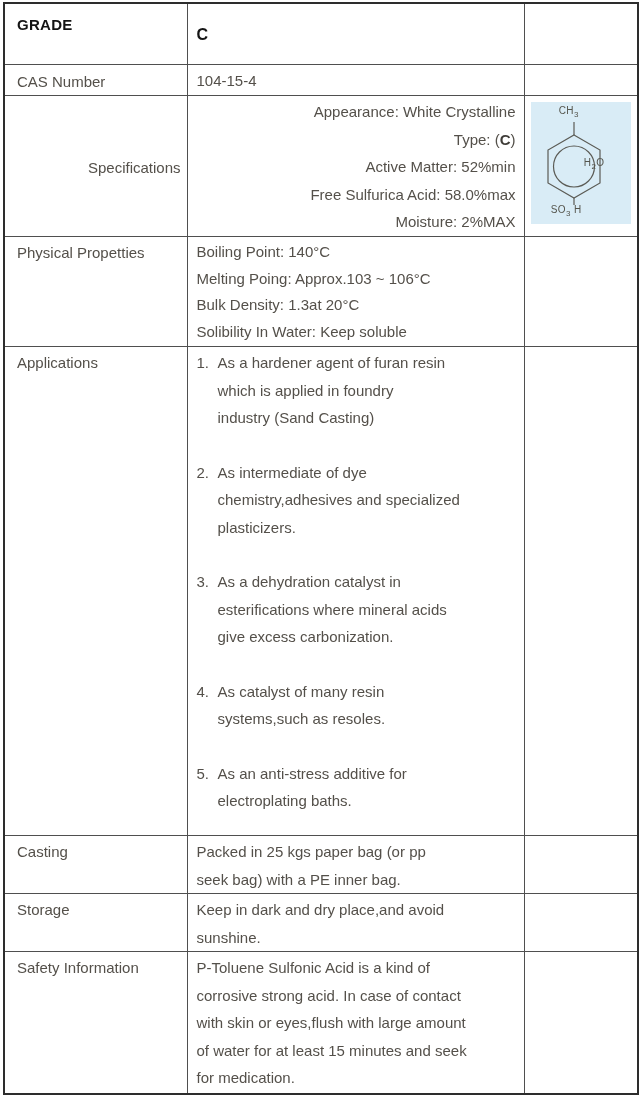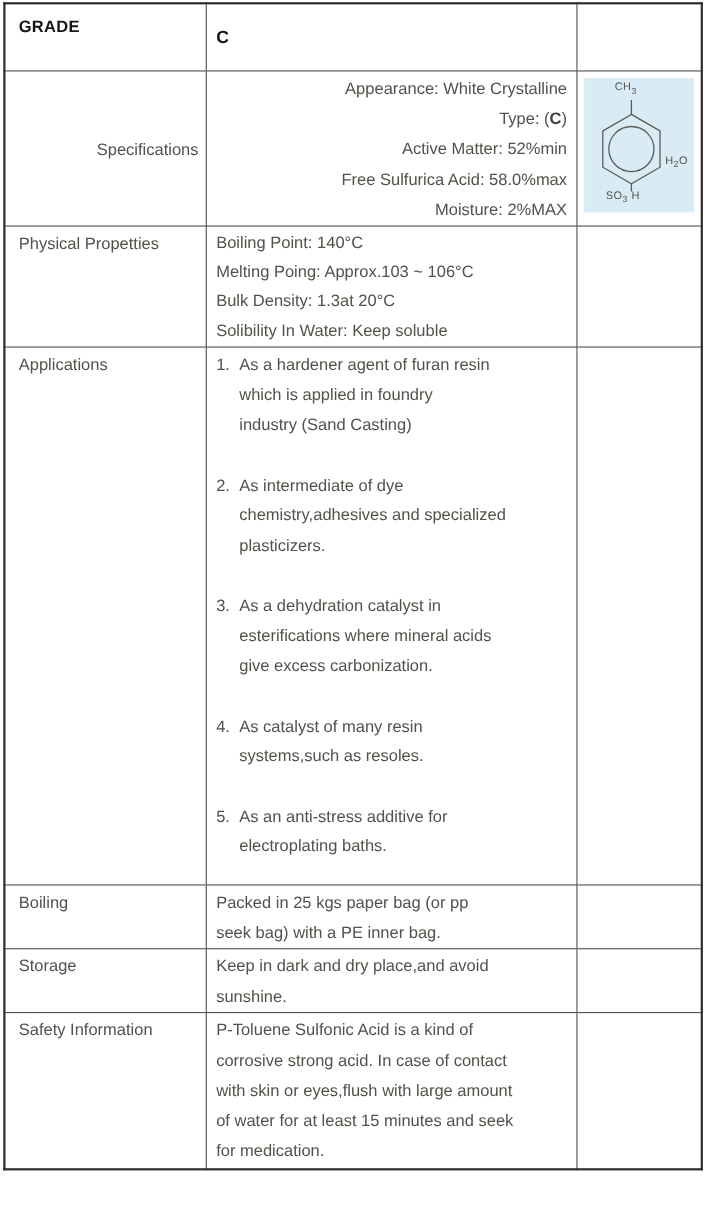--- a/index.html
+++ b/index.html
@@ -51,40 +51,45 @@
   
   .structure {
     position:relative; width:100px; height:122px;
     background:#d9ecf6; margin:6px auto 0 auto;
     font-size:10px; color:#55554d; line-height:12px;
   }
   .structure svg { position:absolute; left:0; top:0; }
   .s-label { position:absolute; white-space:pre; letter-spacing:0.4px; }
   .s-label sub { font-size:8px; }
   .s-top    { left:28px; top:3px; }
-  .s-right  { left:74px; top:55px;margin-top:15px; }
+  .s-right  { left:53px; top:55px; }
   .s-bottom { left:20px; top:102px; }
 </style>
 </head>
 <body>
 
 <table class="spec">
   <colgroup>
     <col style="width:183px">
     <col style="width:337px">
     <col style="width:114px">
   </colgroup>
   <tbody>
 
     <tr class="r-grade">
       <td class="label-cell grade-label">GRADE</td>
       <td class="value-cell grade-value">C</td>
       <td></td>
     </tr>
 
+    <tr class="r-cas">
+      <td class="label-cell mid">CAS Number</td>
+      <td class="value-cell mid">104-15-4</td>
+      <td></td>
+    </tr>
 
 
     <tr class="r-spec">
       <td class="label-cell mid">Specifications</td>
       <td class="value-cell">
         <div>Appearance: White Crystalline</div>
         <div><span>Type: (</span><span class="bold-c" style="font-weight:bold">C</span><span>)</span></div>
         <div>Active Matter: 52%min</div>
         <div>Free Sulfurica Acid: 58.0%max</div>
         <div>Moisture: 2%MAX</div>
@@ -141,21 +146,21 @@
         </div>
         <div class="app-item">
           <div class="app-line"><span class="app-num">5.</span><span>As an anti-stress additive for</span></div>
           <div class="app-line cont">electroplating baths.</div>
         </div>
       </td>
       <td></td>
     </tr>
 
     <tr class="r-pack">
-      <td class="label-cell">Boiling</td>
+      <td class="label-cell">Casting</td>
       <td class="value-cell">
         <div>Packed in 25 kgs paper bag (or pp</div>
         <div>seek bag) with a PE inner bag.</div>
       </td>
       <td></td>
     </tr>
 
     <tr class="r-store">
       <td class="label-cell">Storage</td>
       <td class="value-cell">

